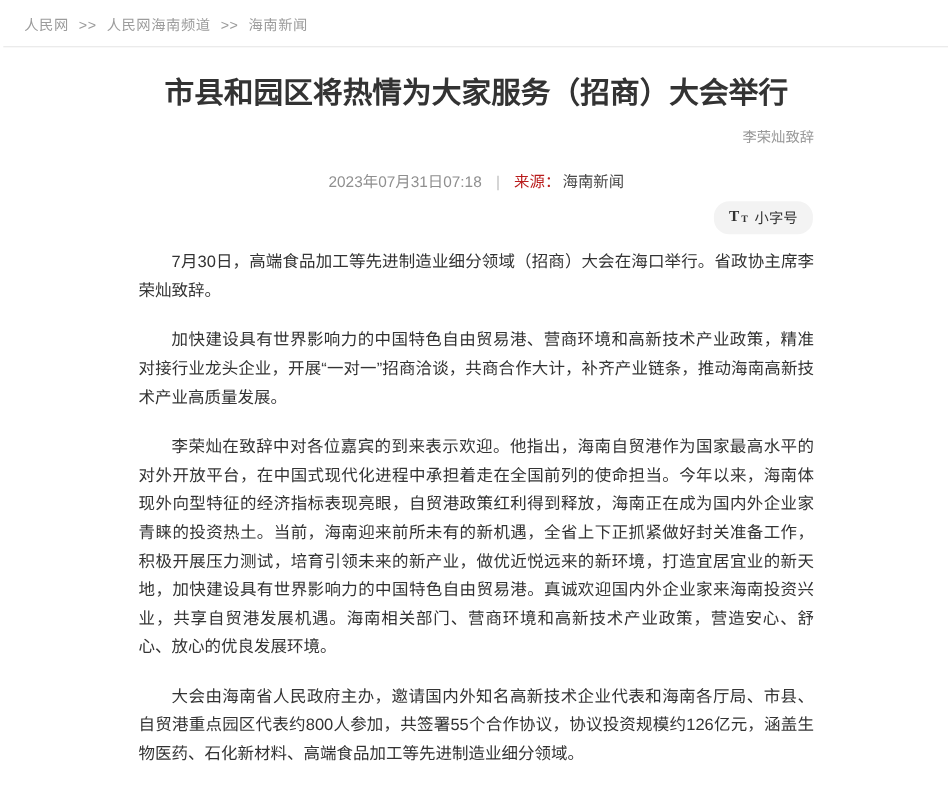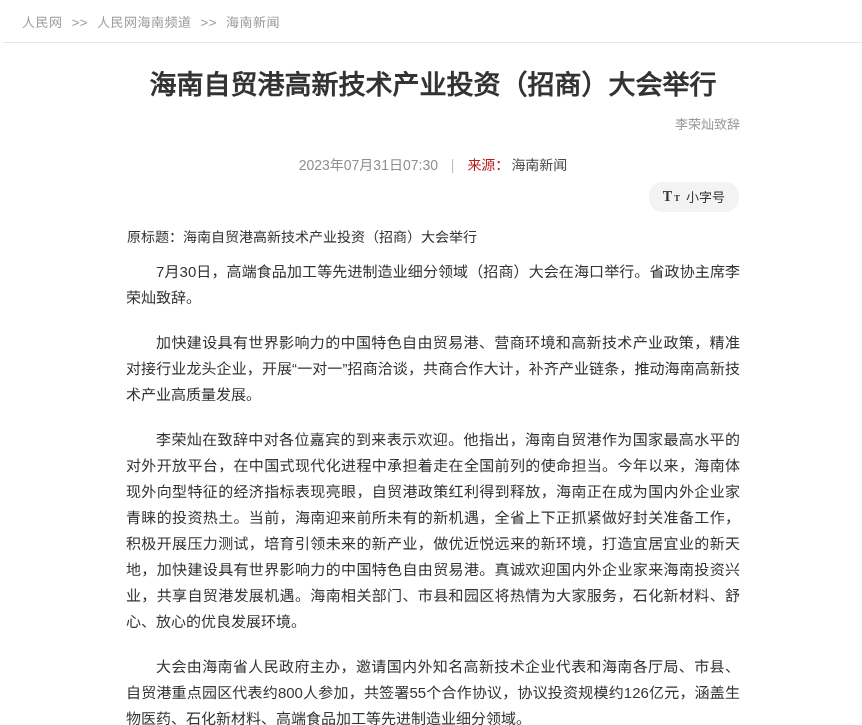--- a/index.html
+++ b/index.html
@@ -116,41 +116,40 @@
   <a>人民网</a>
   <span class="sep">&gt;&gt;</span>
   <a>人民网海南频道</a>
   <span class="sep">&gt;&gt;</span>
   <a>海南新闻</a>
 </div>
 <div class="top-divider"></div>
 
 <div class="content">
 
-  <h1 class="title">海南自贸港高新技术产业投资（招商）大会举行</h1>
+  <h1 class="title">市县和园区将热情为大家服务（招商）大会举行</h1>
 
   <div class="subtitle">李荣灿致辞</div>
 
   <div class="meta">
-    <span>2023年07月31日07:30</span>
+    <span>2023年07月31日07:18</span>
     <span class="pipe">|</span>
     <span class="source-prefix">来源：</span><a class="source-link">海南新闻</a>
   </div>
 
   <div class="toolbar">
     <button class="fontsize-btn">
       <span class="t-big">T</span>
       <span class="t-small">T</span>
       <span>小字号</span>
     </button>
   </div>
 
   <div class="article-body">
-    <div class="original-title">原标题：海南自贸港高新技术产业投资（招商）大会举行</div>
 
     <p class="para">7月30日，高端食品加工等先进制造业细分领域（招商）大会在海口举行。省政协主席李荣灿致辞。</p>
     <p class="para">加快建设具有世界影响力的中国特色自由贸易港、营商环境和高新技术产业政策，精准对接行业龙头企业，开展“一对一”招商洽谈，共商合作大计，补齐产业链条，推动海南高新技术产业高质量发展。</p>
-    <p class="para">李荣灿在致辞中对各位嘉宾的到来表示欢迎。他指出，海南自贸港作为国家最高水平的对外开放平台，在中国式现代化进程中承担着走在全国前列的使命担当。今年以来，海南体现外向型特征的经济指标表现亮眼，自贸港政策红利得到释放，海南正在成为国内外企业家青睐的投资热土。当前，海南迎来前所未有的新机遇，全省上下正抓紧做好封关准备工作，积极开展压力测试，培育引领未来的新产业，做优近悦远来的新环境，打造宜居宜业的新天地，加快建设具有世界影响力的中国特色自由贸易港。真诚欢迎国内外企业家来海南投资兴业，共享自贸港发展机遇。海南相关部门、市县和园区将热情为大家服务，石化新材料、舒心、放心的优良发展环境。</p>
+    <p class="para">李荣灿在致辞中对各位嘉宾的到来表示欢迎。他指出，海南自贸港作为国家最高水平的对外开放平台，在中国式现代化进程中承担着走在全国前列的使命担当。今年以来，海南体现外向型特征的经济指标表现亮眼，自贸港政策红利得到释放，海南正在成为国内外企业家青睐的投资热土。当前，海南迎来前所未有的新机遇，全省上下正抓紧做好封关准备工作，积极开展压力测试，培育引领未来的新产业，做优近悦远来的新环境，打造宜居宜业的新天地，加快建设具有世界影响力的中国特色自由贸易港。真诚欢迎国内外企业家来海南投资兴业，共享自贸港发展机遇。海南相关部门、营商环境和高新技术产业政策，营造安心、舒心、放心的优良发展环境。</p>
     <p class="para">大会由海南省人民政府主办，邀请国内外知名高新技术企业代表和海南各厅局、市县、自贸港重点园区代表约800人参加，共签署55个合作协议，协议投资规模约126亿元，涵盖生物医药、石化新材料、高端食品加工等先进制造业细分领域。</p>
 
   </div>
 
 </div>
 
 </body></html>

